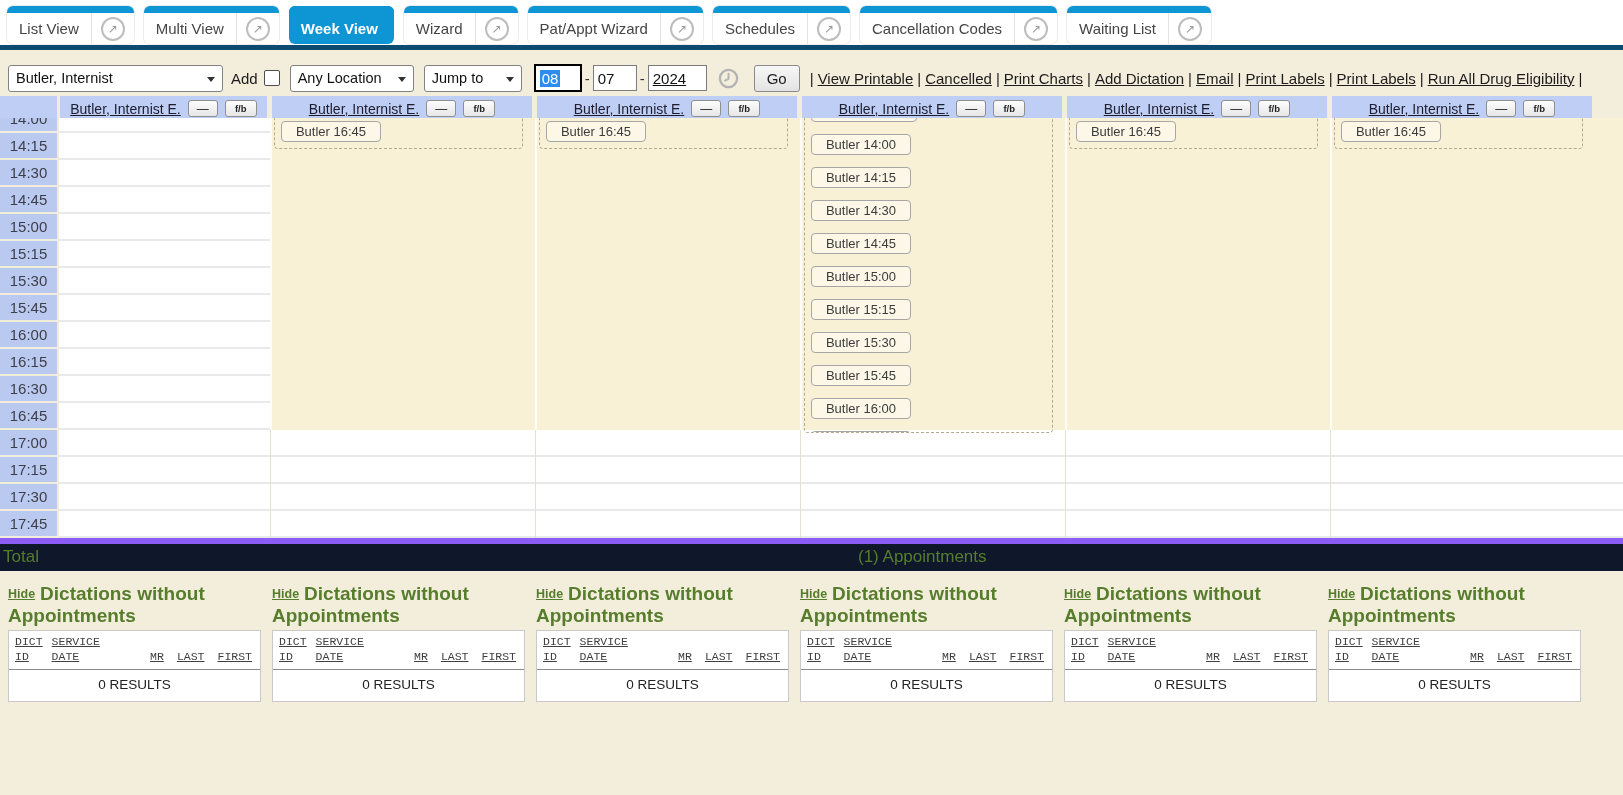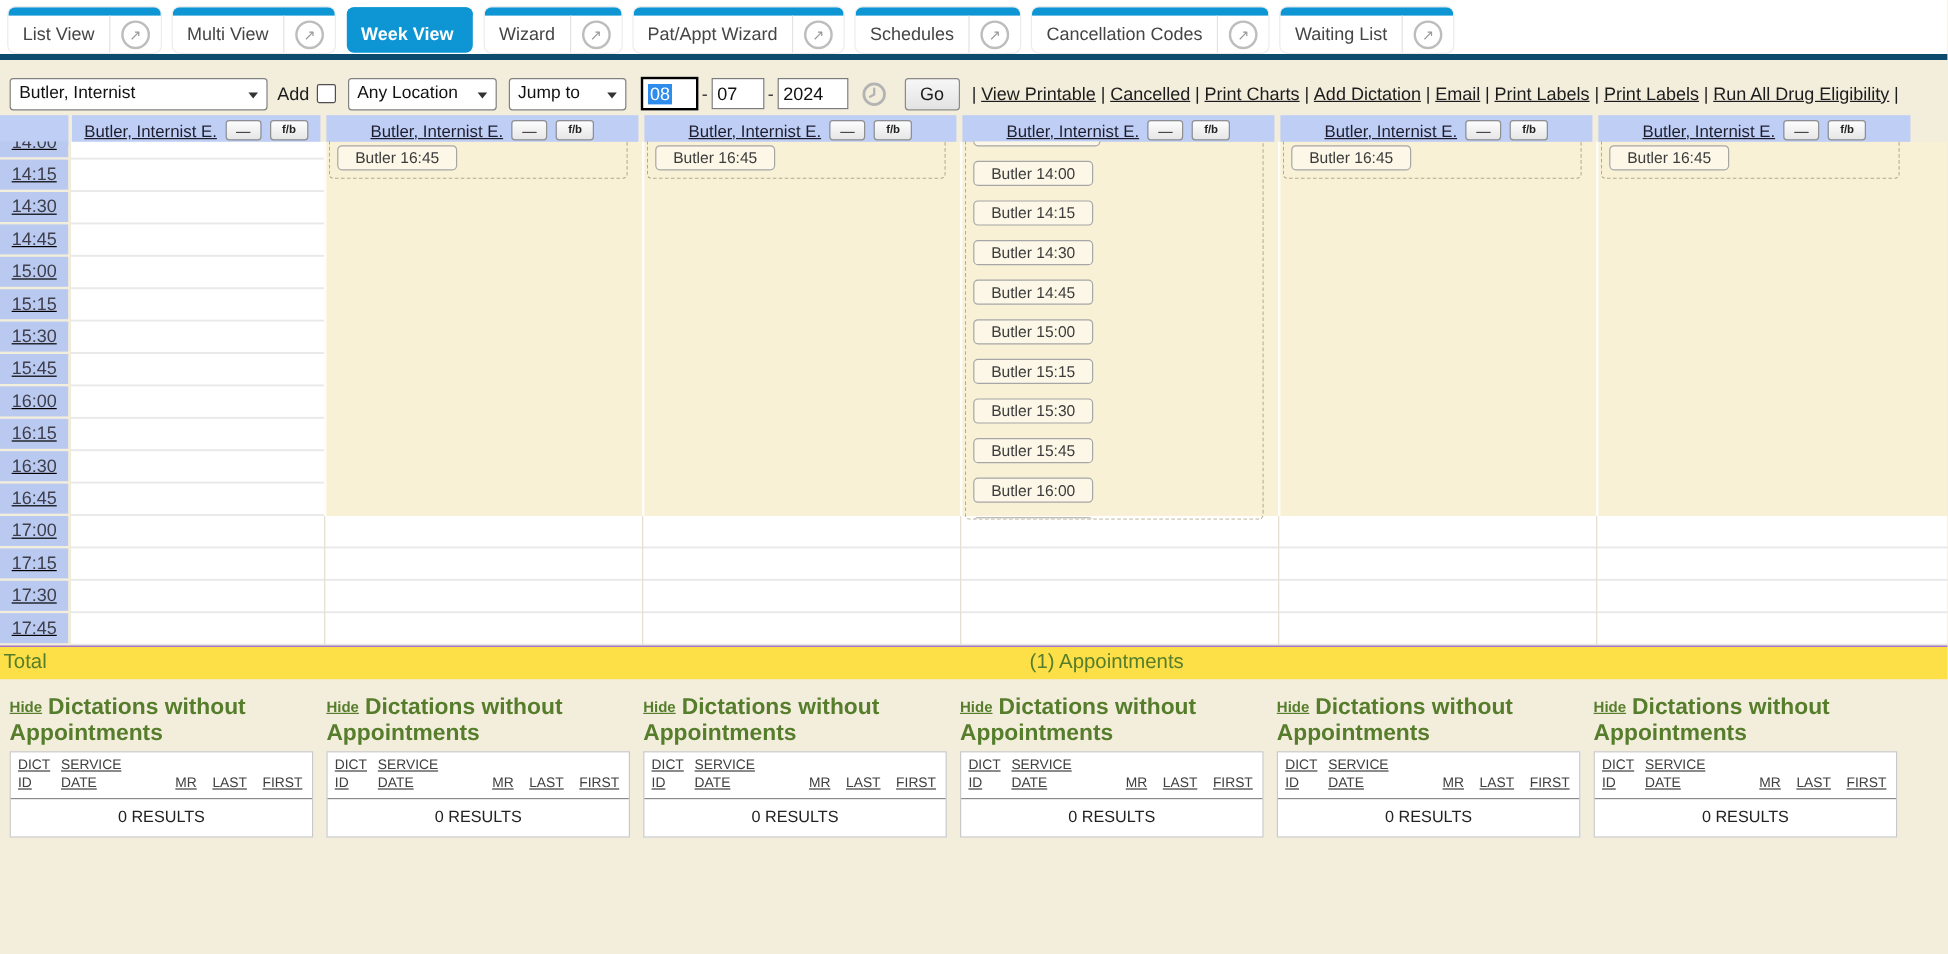--- a/index.html
+++ b/index.html
@@ -53,21 +53,21 @@
     width:14px;height:14px;border:1px solid #4f4f4f;border-radius:2px;background:#fff;
     display:inline-block;margin-left:6px;cursor:pointer;
   }
   .dinput{
     height:22px;background:#fff;border:1px solid #7c7c7c;display:inline-flex;align-items:center;
     padding:1px 4px;font-size:15px;color:#111;cursor:text;
   }
   .dinput.focused{border:2px solid #000;margin-left:12px;}
   .dinput.mm{width:36px;}
   .dinput.dd{width:34px;}
-  .dinput.yy{width:49px;}
+  .dinput.yy{width:49px;text-decoration:underline;}
   .seltext{background:#2e8ced;color:#fff;padding:0 2px;}
   .dash{margin:0 3px;color:#333;}
   .clockwrap{margin-left:10px;display:inline-flex;align-items:center;cursor:pointer;}
   .gobtn{
     margin-left:14px;height:27px;padding:0 12px;font-size:15px;color:#1c1c1c;
     background:linear-gradient(#f7f7f7,#e3e3e3);border:1px solid #8a8a8a;border-radius:3px;
     font-family:"Liberation Sans", sans-serif;cursor:pointer;
   }
   .links{margin-left:6px;}
   .tlink{color:#1c1c1c;text-decoration:underline;}
@@ -82,21 +82,21 @@
   }
   .colhead-link{font-size:14px;color:#1d1d2e;text-decoration:underline;white-space:nowrap;}
   .hbtn{
     height:17px;display:inline-flex;align-items:center;justify-content:center;
     background:linear-gradient(#fdfdfd,#e6e6e6);border:1px solid #8f8f8f;border-radius:3px;
     color:#222;cursor:pointer;box-sizing:border-box;
   }
   .hbtn.minus{width:30px;font-size:12px;line-height:10px;}
   .hbtn.fb{width:32px;font-size:9.5px;font-weight:bold;}
   .gridbody{position:absolute;top:22px;left:0;width:1623px;height:420px;overflow:hidden;}
-  .timecol{position:absolute;left:0;top:0;width:57px;height:420px;overflow:hidden;text-decoration:underline;}
+  .timecol{position:absolute;left:0;top:0;width:57px;height:420px;overflow:hidden;}
   .timecol-inner{margin-top:-12px;}
   .tcell{
     height:25px;margin-bottom:2px;background:#b9c9f0;
     display:flex;align-items:center;justify-content:center;
     font-size:15px;color:#3e3e4a;
   }
   .daycol{position:absolute;top:0;height:420px;box-sizing:border-box;}
   .daycol.white{
     background-image:linear-gradient(to bottom,#ffffff 0 25px,#e9e9e9 25px 27px);
     background-size:100% 27px;background-position:0 -12px;border-left:1px solid #f0ead8;
@@ -112,33 +112,33 @@
     box-sizing:border-box;
   }
   .slot-btn{
     display:block;height:21px;min-width:100px;width:max-content;box-sizing:border-box;
     margin:4px 0 12px 6px;padding:0 9px;line-height:19px;text-align:center;
     background:#fcf7e6;border:1px solid #a6a6a6;border-radius:4px;
     font-size:13px;color:#3c3c3c;font-family:"Liberation Sans", sans-serif;cursor:pointer;
   }
   .slotbox.small .slot-btn{margin-top:8px;}
   .slotbox.tall .slot-btn.cut{margin-top:-12px;width:106px;}
-  .totalrow{position:relative;height:27px;border-top:1px solid #8b5cf6;background:#fde047;padding-left:24px;}
+  .totalrow{position:relative;height:27px;border-top:6px solid #8b5cf6;background:#0f172a;padding-left:24px;}
   .total-label{position:absolute;left:3px;top:3px;font-size:17px;color:#567d2b;}
   .total-value{position:absolute;left:858px;top:3px;font-size:17px;color:#567d2b;}
 
   
   .panels{display:flex;gap:11px;padding-left:8px;margin-top:12px;}
   .panel{width:253px;flex:0 0 253px;}
   .panel-head{color:#567d2b;font-weight:bold;font-size:19px;line-height:22px;}
   .hide-link{font-size:12.5px;text-decoration:underline;color:#567d2b;vertical-align:2px;margin-right:5px;}
   .panel-table{background:#fff;border:1px solid #c9c9c9;margin-top:3px;}
   .pt-head{display:flex;align-items:flex-end;padding:4px 8px 5px 6px;border-bottom:1px solid #8a8a8a;}
   .pt-col{font-size:11.5px;line-height:14.5px;color:#3f3f3f;}
-  .pt-col div{text-decoration:underline;}
+  .pt-col div{text-decoration:underline;font-family:Liberation Mono, monospace;}
   .pt-col.c1{margin-left:9px;}
   .pt-col.c2{margin-left:auto;}
   .pt-col.c3,.pt-col.c4{margin-left:13px;}
   .pt-empty{text-align:center;font-size:13.5px;color:#222;padding:7px 0 9px;}
 </style>
 </head>
 <body>
 
 <div class="tabbar">
     <div class="tab">

